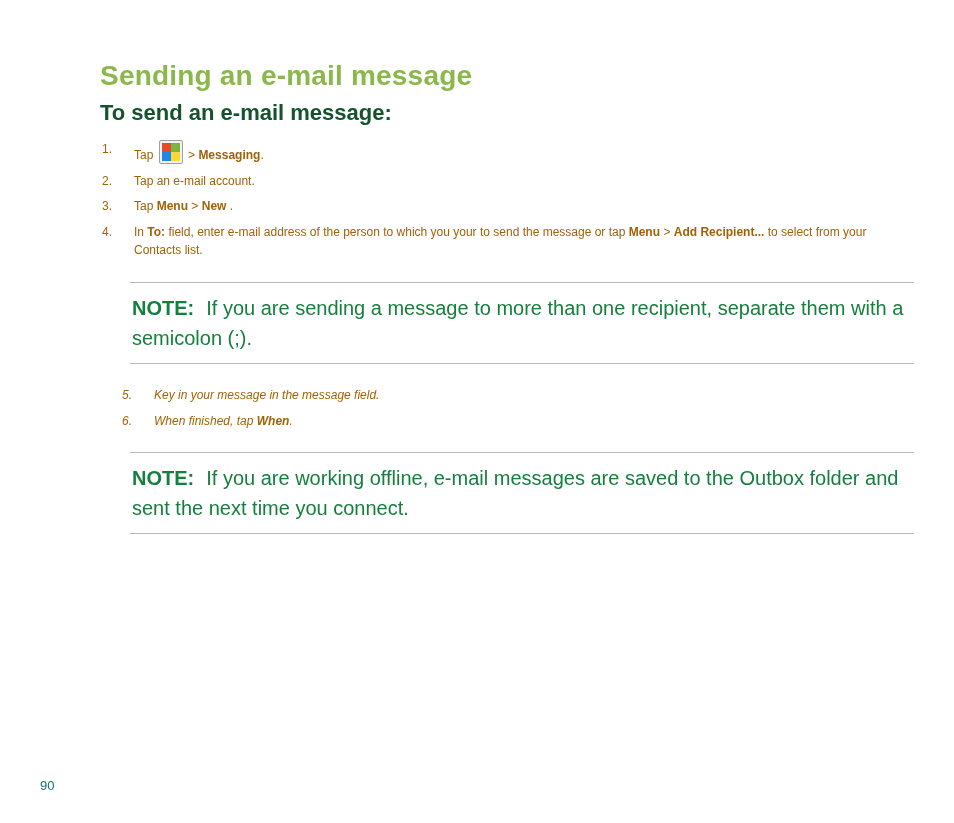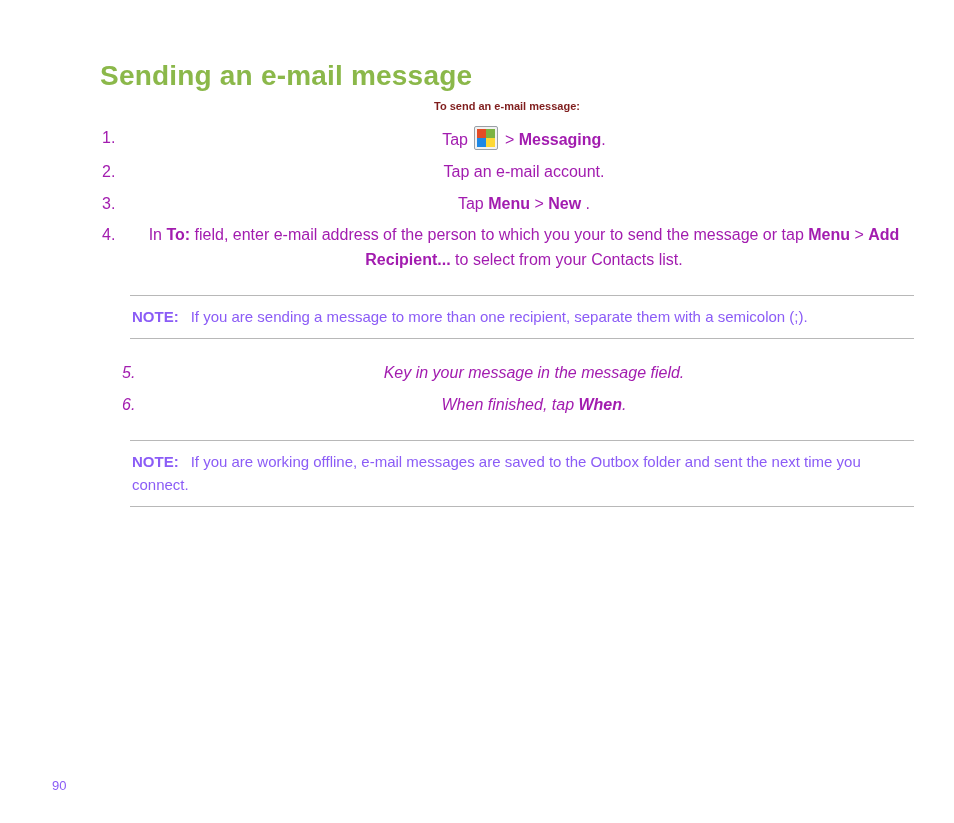--- a/index.html
+++ b/index.html
@@ -20,40 +20,38 @@
   }
   h1.title {
     color: #8bb84a;
     font-size: 28px;
     font-weight: bold;
     margin: 0 0 8px 0;
     letter-spacing: 0.2px;
   }
   .subhead {
     font-weight: bold;
-    font-size: 11px;
+    font-size: 22px;
     margin: 0 0 14px 0;
-    color: #7f1d1d;
-    text-align: center;
+    color: #14532d;
   }
   ol.steps {
     margin: 0;
     padding: 0 0 0 2px;
     list-style: none;
     counter-reset: step;
   }
   ol.steps > li {
     counter-increment: step;
     position: relative;
     padding-left: 32px;
-    font-size: 16px;
+    font-size: 12px;
     line-height: 1.55;
     margin-bottom: 7px;
-    color: #a21caf;
-    text-align: center;
+    color: #a16207;
   }
   ol.steps > li::before {
     content: counter(step) ".";
     position: absolute;
     left: 0;
     top: 0;
   }
   ol.steps2 > li { padding-left: 52px; }
   ol.steps2 > li::before { left: 20px; }
   .bold { font-weight: bold; }
@@ -77,34 +75,34 @@
   .win-icon .tl { top:2px; left:2px; background:#e34c26; }
   .win-icon .tr { top:2px; right:2px; background:#7cb342; }
   .win-icon .bl { bottom:2px; left:2px; background:#1e88e5; }
   .win-icon .br { bottom:2px; right:2px; background:#fdd835; }
 
   .note-block {
     margin: 22px 0 22px 30px;
     border-top: 1px solid #b8b8b8;
     border-bottom: 1px solid #b8b8b8;
     padding: 10px 6px 10px 2px;
-    font-size: 15px;
+    font-size: 20px;
     line-height: 1.5;
-    color: #8b5cf6;
+    color: #15803d;
   }
   .note-block .note-label {
     font-weight: bold;
     margin-right: 12px;
   }
   .page-num {
     position: absolute;
-    left: 52px;
+    left: 40px;
     bottom: 30px;
     font-size: 13px;
-    color: #8b5cf6;
+    color: #0f766e;
   }
 </style>
 </head>
 <body>
 
 <div class="page">
 
   <h1 class="title">Sending an e-mail message</h1>
 
   <p class="subhead">To send an e-mail message:</p>

